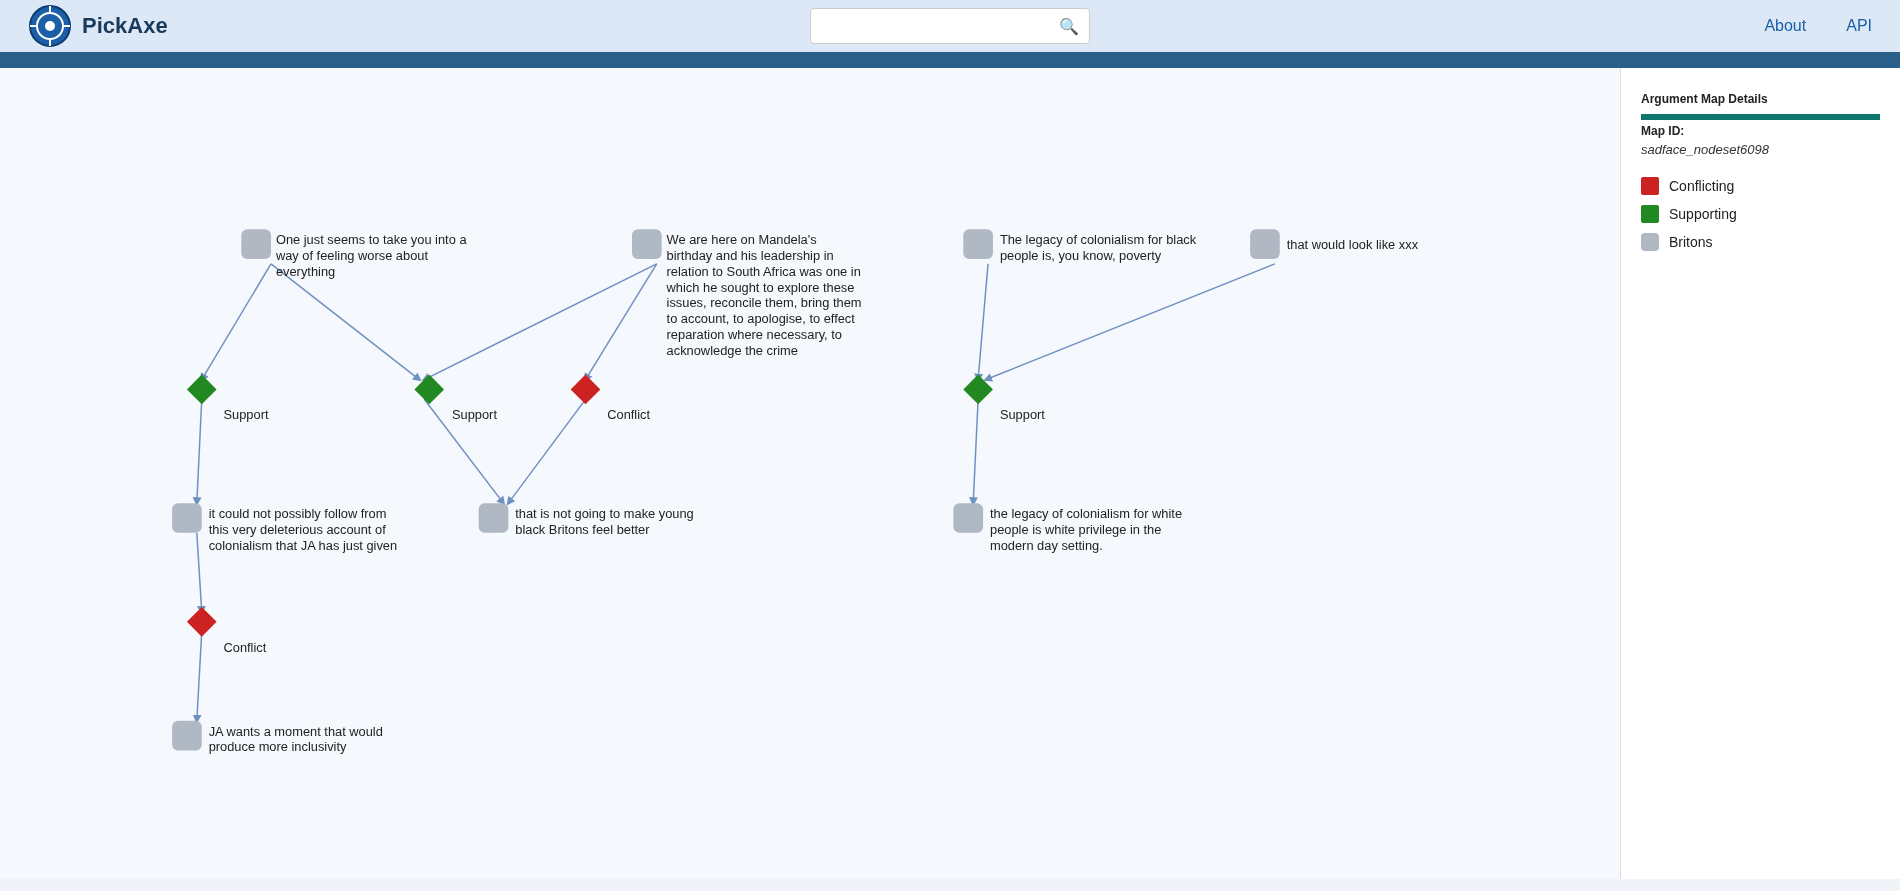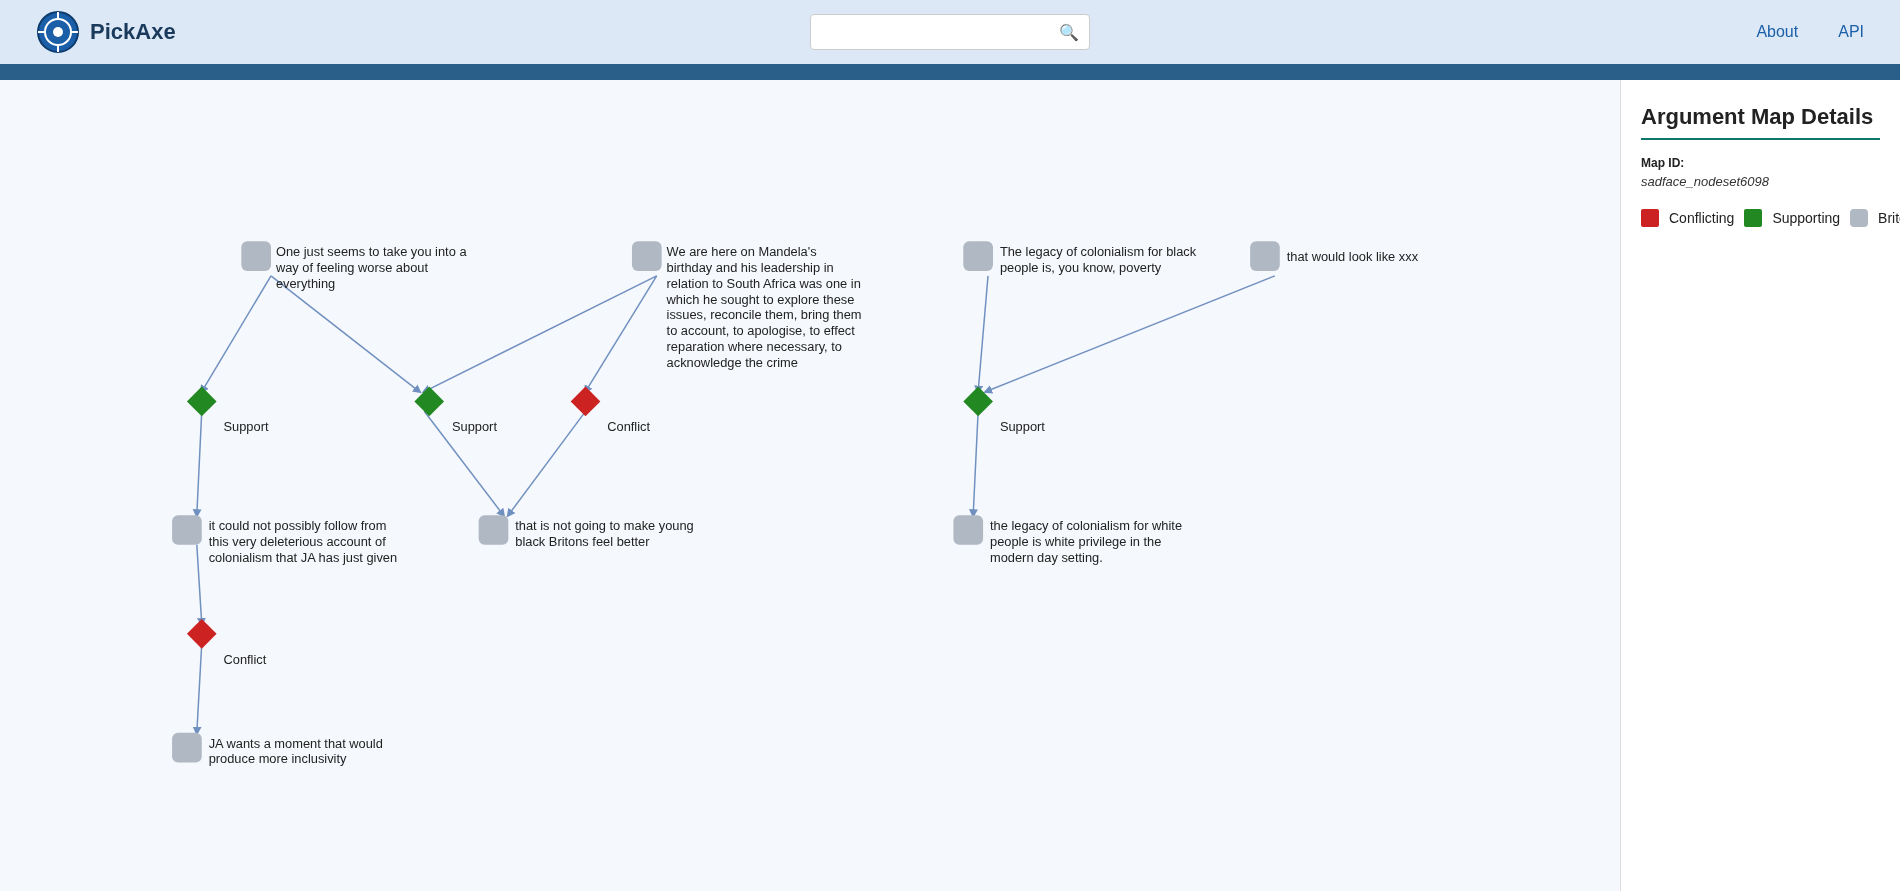--- a/index.html
+++ b/index.html
@@ -1,24 +1,24 @@
 <!DOCTYPE html>
 <html><head>
   <meta charset="utf-8">
   <style>
     * { box-sizing: border-box; margin: 0; padding: 0; }
     body { font-family: Arial, sans-serif; background: #f0f4f8; min-height: 891px; }
 
     
     .header {
       background: #dce8f5;
-      height: 64px;
+      height: 52px;
       display: flex;
       align-items: center;
-      padding: 0 36px;
+      padding: 0 28px;
       position: relative;
     }
     .logo-area {
       display: flex;
       align-items: center;
       gap: 10px;
     }
     .logo-icon {
       width: 44px;
       height: 44px;
@@ -91,41 +91,42 @@
     }
 
     
     .sidebar {
       width: 280px;
       background: white;
       border-left: 1px solid #ddd;
       padding: 24px 20px;
     }
     .sidebar-title {
-      font-size: 22px;
+      font-size: 12px;
       font-weight: bold;
       color: #222;
-      margin-bottom: 16px;
+      margin-bottom: 4px;
       padding-bottom: 8px;
-      border-bottom: 2px solid #0f766e;
+      border-bottom: 6px solid #0f766e;
     }
     .map-id-label {
       font-size: 12px;
       font-weight: bold;
       color: #222;
       margin-bottom: 4px;
     }
     .map-id-value {
       font-size: 13px;
       color: #333;
       margin-bottom: 20px;
       font-style: italic;
     }
     .legend-section {
       display: flex;
+      flex-direction: column;
       gap: 10px;
     }
     .legend-item {
       display: flex;
       align-items: center;
       gap: 10px;
     }
     .legend-box {
       width: 18px;
       height: 18px;

